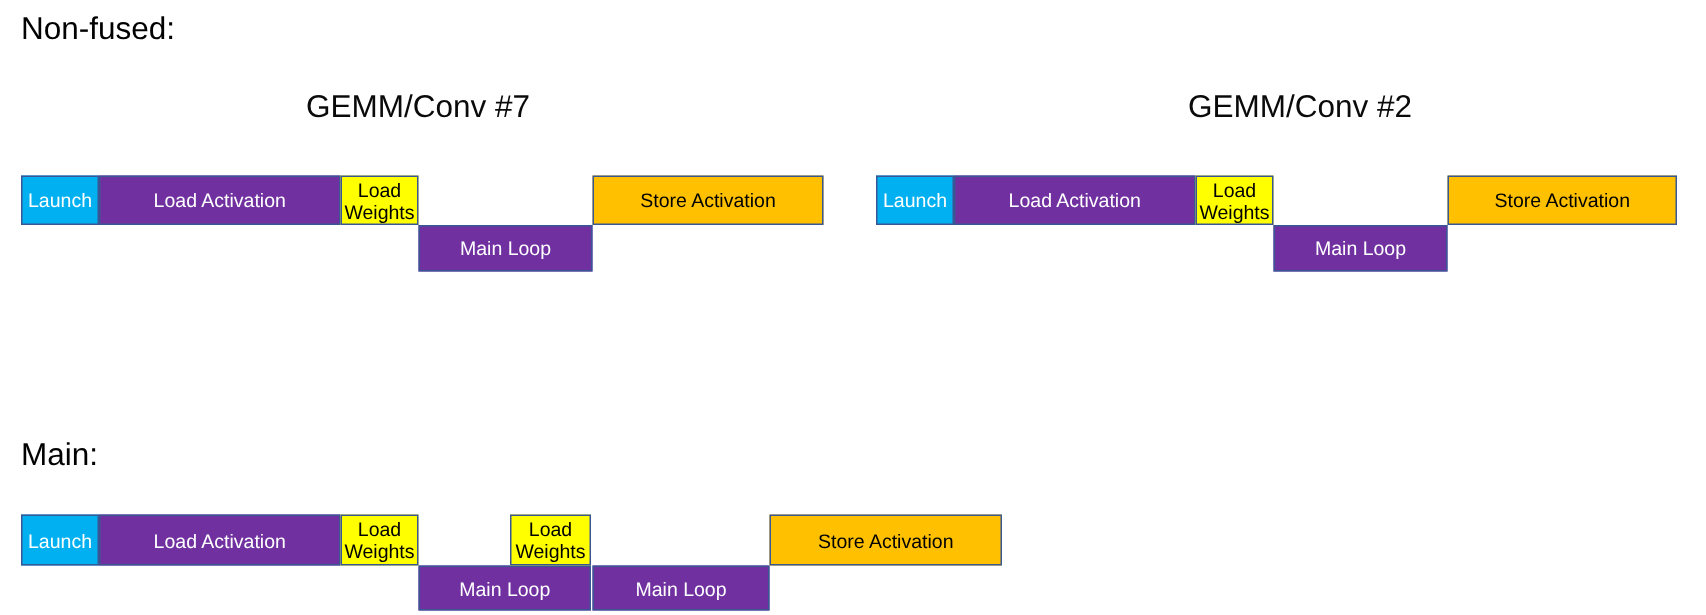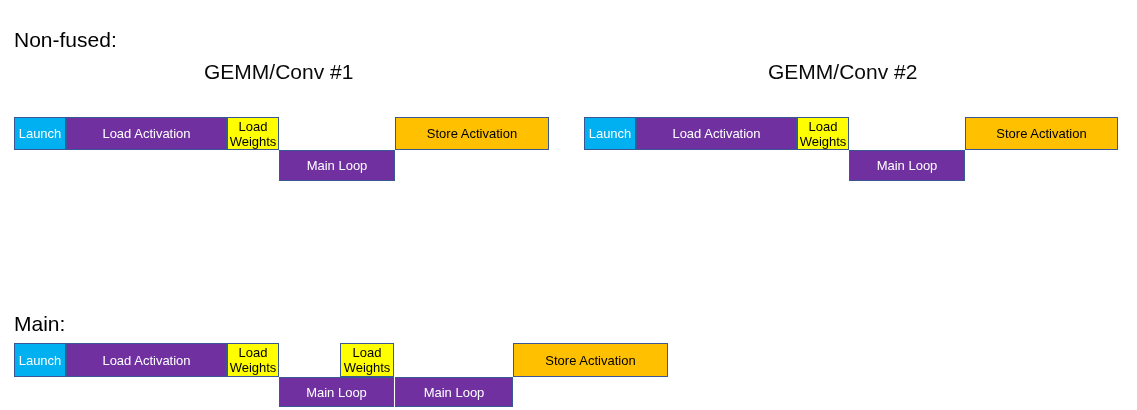--- a/index.html
+++ b/index.html
@@ -19,34 +19,33 @@
     left: 0; top: 0;
     width: 1137px;
     height: 410px;
   }
   .section-label {
     position: absolute;
     font-size: 21px;
     line-height: 24px;
     color: #000000;
     white-space: nowrap;
-    margin-top: 20px;
   }
   #label-nonfused { left: 14px; top: 8px; }
   #label-fused   { left: 14px; top: 292px; }
   .group-title {
     position: absolute;
     top: 59px;
     font-size: 21px;
     line-height: 25px;
     color: #0a0a0a;
     white-space: nowrap;
   }
   #title-gemm1 { left: 204px; }
-  #title-gemm2 { left: 768px; }
+  #title-gemm2 { left: 792px; }
   .block {
     position: absolute;
     box-sizing: border-box;
     border: 1.5px solid #3A5795;
     display: flex;
     align-items: center;
     justify-content: center;
     text-align: center;
     font-size: 13px;
     line-height: 15px;
@@ -54,21 +53,21 @@
     overflow: hidden;
   }
 </style>
 </head>
 <body>
 
 <div class="canvas">
 
   <div class="section-label" id="label-nonfused">Non-fused:</div>
 
-  <div class="group-title" id="title-gemm1">GEMM/Conv #1</div>
+  <div class="group-title" id="title-gemm1">GEMM/Conv #7</div>
 
   <div class="group-title" id="title-gemm2">GEMM/Conv #2</div>
 
   <div class="section-label" id="label-fused">Main:</div>
 
   <div id="timeline-nonfused">
       <div class="block" style="left: 14px; top: 117px; width: 52px; height: 33px; background: rgb(0, 176, 240); border-color: rgb(58, 87, 149); color: rgb(255, 255, 255);">Launch</div>
       <div class="block" style="left: 66px; top: 117px; width: 161px; height: 33px; background: rgb(112, 48, 160); border-color: rgb(58, 87, 149); color: rgb(255, 255, 255);">Load Activation</div>
       <div class="block" style="left: 227px; top: 117px; width: 52px; height: 33px; background: rgb(255, 255, 0); border-color: rgb(58, 87, 149); color: rgb(0, 0, 0);">Load Weights</div>
       <div class="block" style="left: 279px; top: 150px; width: 116px; height: 31px; background: rgb(112, 48, 160); border-color: rgb(58, 87, 149); color: rgb(255, 255, 255);">Main Loop</div>

